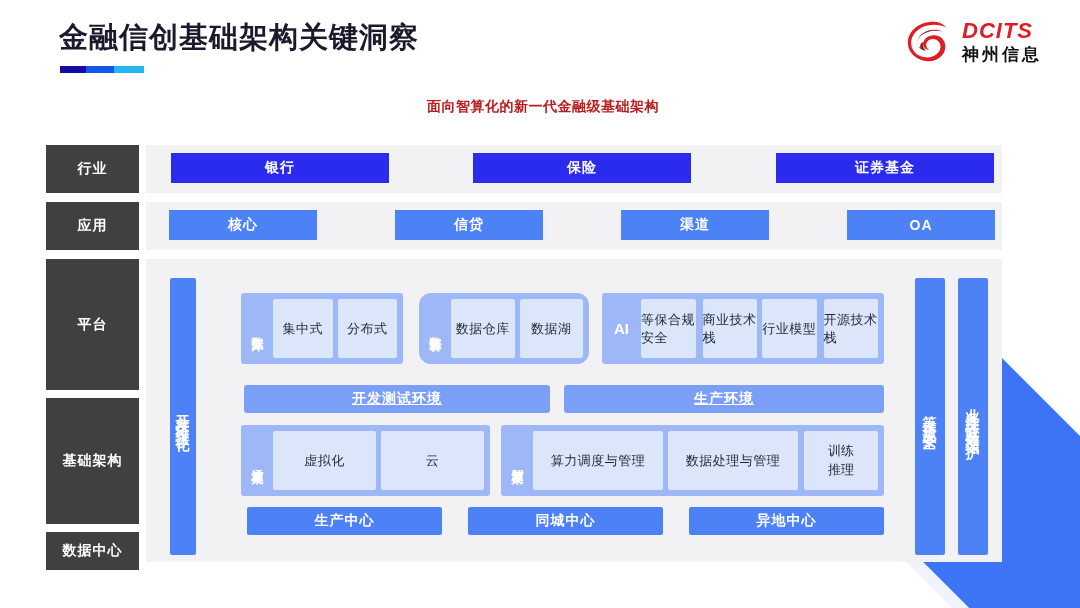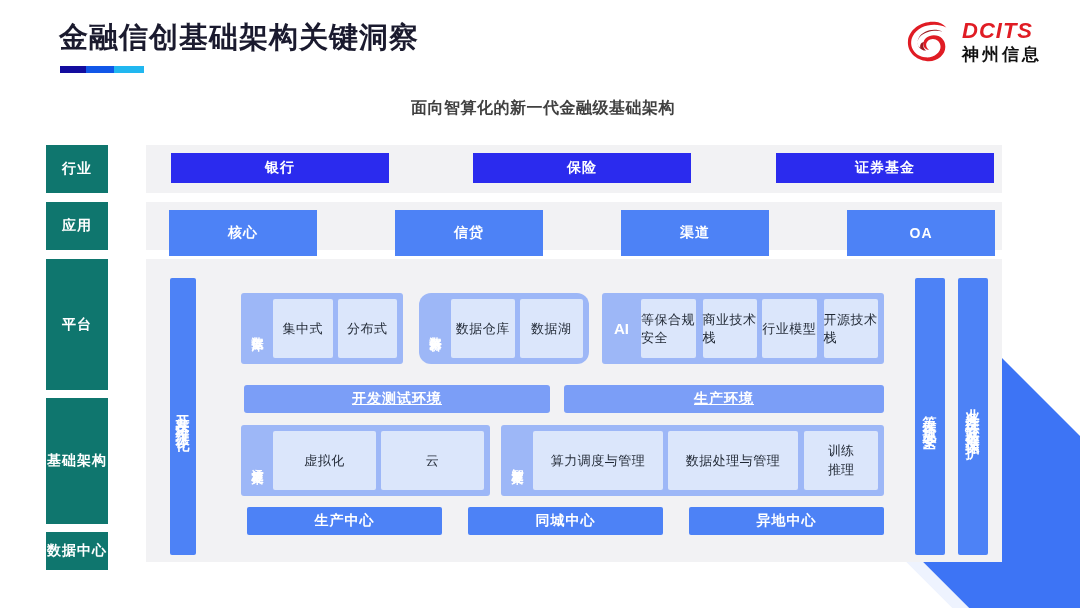--- a/index.html
+++ b/index.html
@@ -33,27 +33,27 @@
   .r3{width:30px;background:#21b7f0;}
 
   .logo{position:absolute;right:38px;top:18px;display:flex;align-items:center;gap:9px;}
   .logo-mark{width:46px;height:46px;position:relative;flex:none;}
   .logo-text{display:flex;flex-direction:column;line-height:1;}
   .logo-en{font-size:22px;font-weight:bold;color:#e01c24;letter-spacing:1px;font-style:italic;}
   .logo-cn{font-size:17px;font-weight:bold;color:#111;letter-spacing:3px;margin-top:4px;}
 
   .subtitle{
     position:absolute;left:0;right:0;top:98px;text-align:center;
-    font-size:16px;font-weight:bold;color:#404040;letter-spacing:.5px;padding-left:6px;
+    font-size:14px;font-weight:bold;color:#b91c1c;letter-spacing:.5px;padding-left:6px;
   }
 
   
   .lab{
-    position:absolute;left:46px;width:62px;
-    background:#0f766e;color:#fff;
+    position:absolute;left:46px;width:93px;
+    background:#404040;color:#fff;
     display:flex;align-items:center;justify-content:center;
     font-size:14px;font-weight:bold;letter-spacing:1px;
   }
   .lab-hy{top:145px;height:48px;}
   .lab-yy{top:202px;height:48px;}
   .lab-pt{top:259px;height:131px;}
   .lab-jc{top:398px;height:126px;}
   .lab-sj{top:532px;height:38px;}
 
   
@@ -65,21 +65,21 @@
   
   .pill{
     position:absolute;display:flex;align-items:center;justify-content:center;
     color:#fff;font-weight:bold;font-size:14px;letter-spacing:1px;
   }
   .ind{background:#2b2bee;height:30px;top:8px;}
   .ind1{left:25px;width:218px;}
   .ind2{left:327px;width:218px;}
   .ind3{left:630px;width:218px;}
 
-  .app{background:#4d82f6;height:46px;top:8px;}
+  .app{background:#4d82f6;height:30px;top:8px;}
   .app1{left:23px;width:148px;}
   .app2{left:249px;width:148px;}
   .app3{left:475px;width:148px;}
   .app4{left:701px;width:148px;}
 
   
   .vbar{
     position:absolute;background:#4d82f6;border-radius:2px;
     display:flex;align-items:center;justify-content:center;
     color:#fff;font-size:14px;font-weight:bold;

